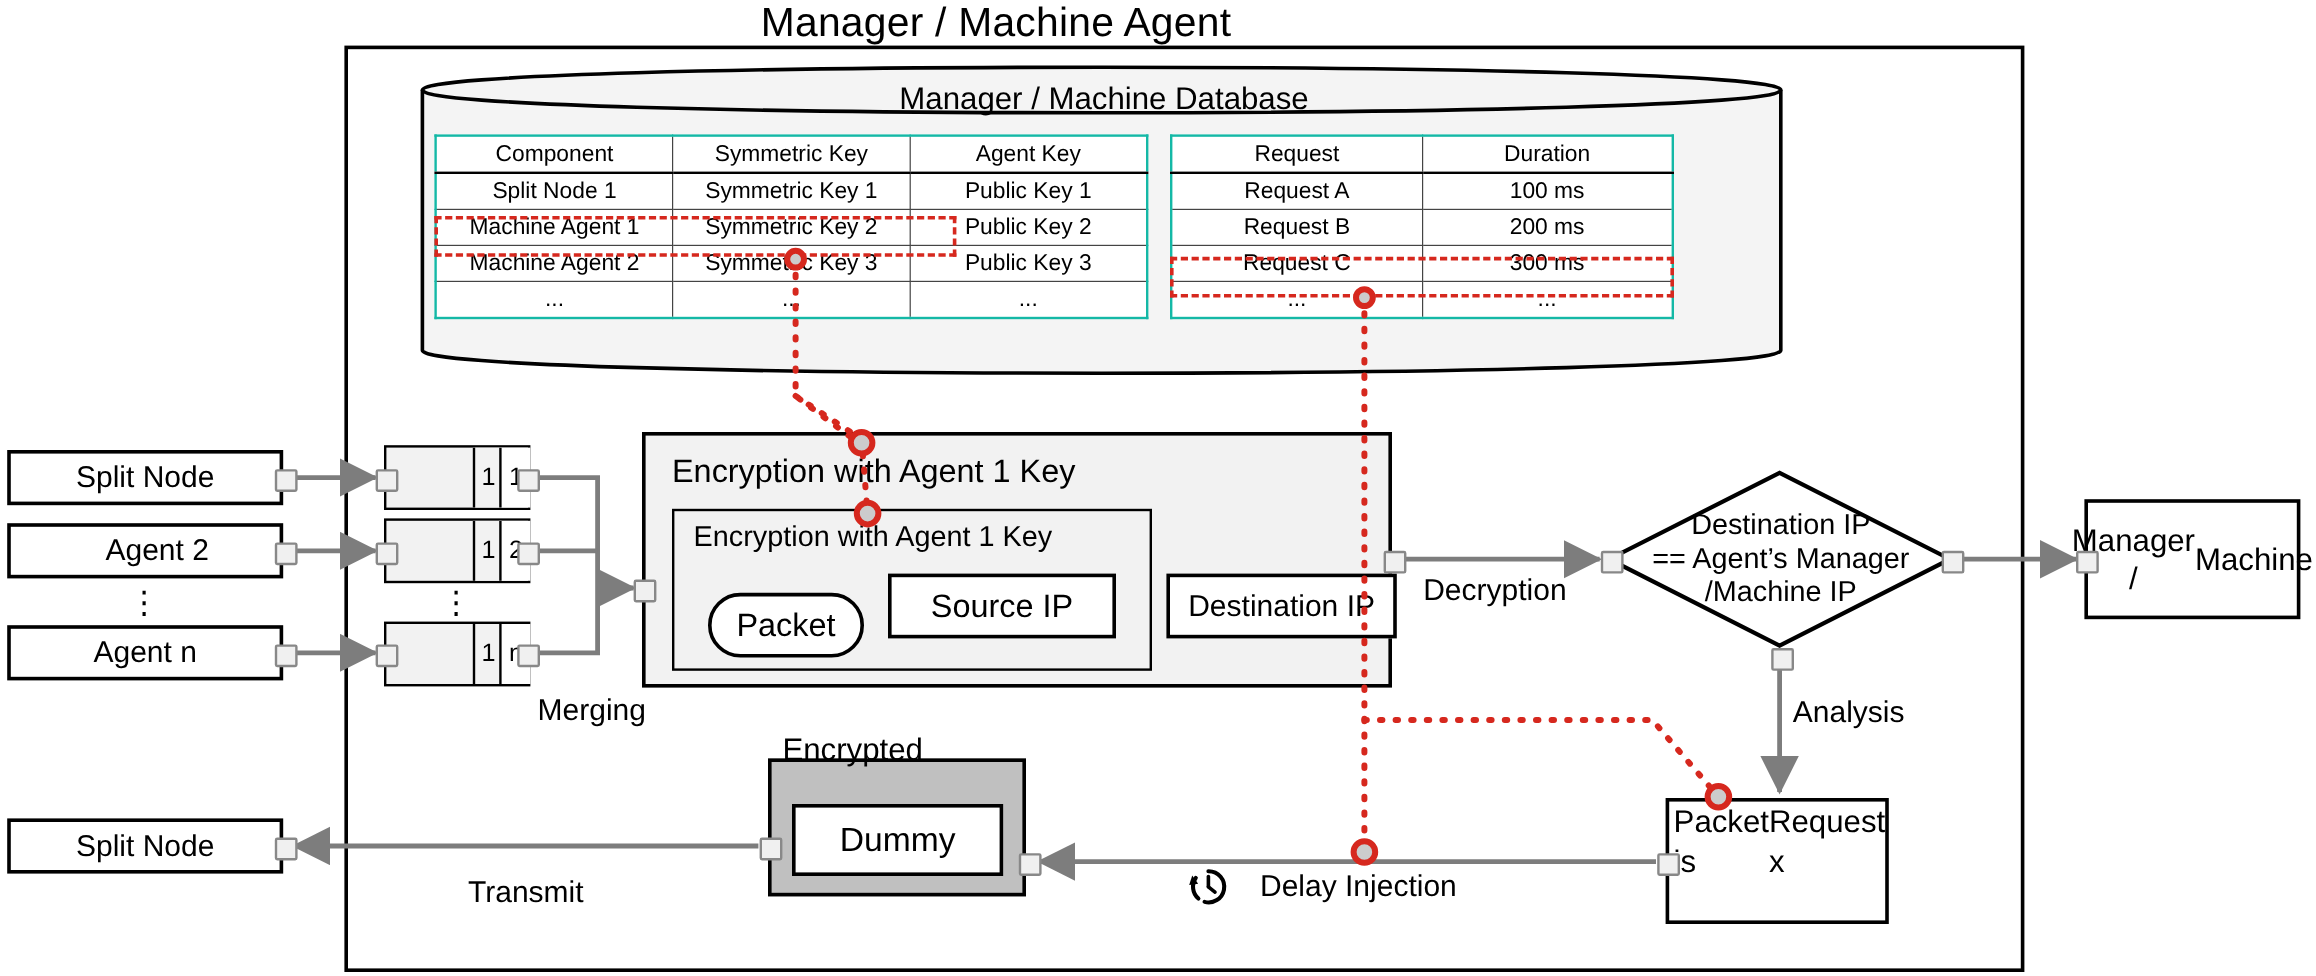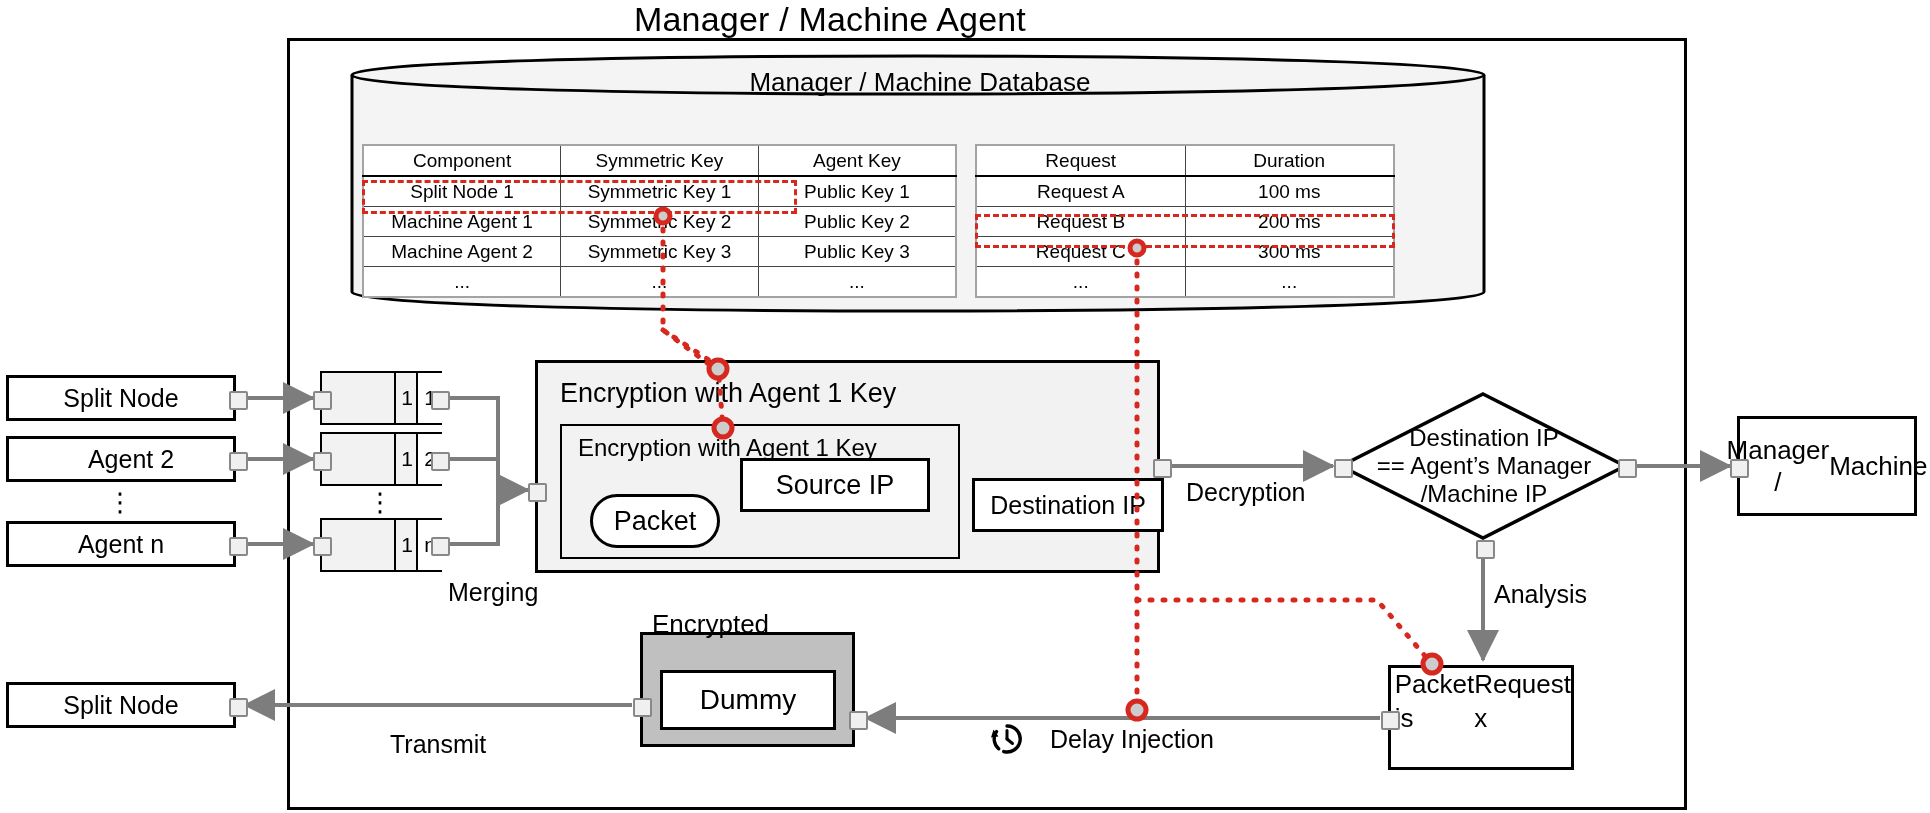--- a/index.html
+++ b/index.html
@@ -10,21 +10,21 @@
   .title{font-size:34px;letter-spacing:.2px;}
   .outerbox{border:3px solid #000;background:transparent;}
   .plainbox{border:3px solid #000;background:#fff;}
   .greybox{border:3px solid #000;background:#f2f2f2;}
   .darkbox{border:3px solid #000;background:#c0c0c0;}
   .tbl{border-collapse:collapse;width:100%;height:100%;background:#fff;
        font-size:19px;table-layout:fixed;}
   .tbl td{border:1.5px solid #444;text-align:center;padding:1px 2px;
           height:27px;white-space:nowrap;}
   .tbl td.hd{border-bottom:2px solid #000;}
-  .tbl{border:2px solid #a3a3a3;margin-top:32px;}
+  .tbl{border:2px solid #14b8a6;}
   svg{position:absolute;left:0;top:0;pointer-events:none;}
   .lbl{font-size:25px;}
   .port{position:absolute;width:15px;height:15px;background:#f0f0f0;
         border:2px solid #888;border-radius:2px;}
   .qbox{position:absolute;border:2.5px solid #000;background:#f2f2f2;}
   .qnum{position:absolute;border-left:2.5px solid #000;height:100%;top:0;
         display:flex;align-items:center;justify-content:center;font-size:21px;
         background:#fff;}
   .qnumA{background:#f2f2f2;}
   .dots{font-size:26px;line-height:.5;letter-spacing:0;}
@@ -124,21 +124,21 @@
 </div>
 <div class="abs ctr dots" style="left:350px;top:487px;width:60px;height:30px;">⋮</div>
 
 <div class="abs greybox" style="left:535px;top:360px;width:625px;height:213px;"></div>
 <div class="abs lbl" style="left:560px;top:378px;width:560px;height:34px;font-size:27px;">Encryption with Agent 1 Key</div>
 
 <div class="abs greybox" style="left:560px;top:424px;width:400px;height:135px;border-width:2.5px;"></div>
 <div class="abs" style="left:578px;top:434px;width:380px;height:30px;font-size:24px;">Encryption with Agent 1 Key</div>
 
 <div class="abs plainbox ctr" style="left:590px;top:494px;width:130px;height:54px;font-size:27px;border-radius:27px;">Packet</div>
-<div class="abs plainbox ctr" style="left:740px;top:458px;width:190px;height:54px;font-size:27px;">Source IP</div>
+<div class="abs plainbox ctr" style="left:740px;top:478px;width:190px;height:54px;font-size:27px;">Source IP</div>
 <div class="abs plainbox ctr" style="left:972px;top:478px;width:192px;height:54px;font-size:25px;">Destination IP</div>
 
 <svg width="1930" height="813">
   <polygon points="1483,394 1625,466 1483,538 1341,466" fill="#fff" stroke="#000" stroke-width="3.5"></polygon>
 </svg>
 <div class="abs ctr" style="left:1358px;top:418px;width:252px;height:96px;flex-direction:column;font-size:24px;line-height:1.18;">
   <span>Destination IP</span>
   <span>== Agent’s Manager</span>
   <span>/Machine IP</span>
 </div>

